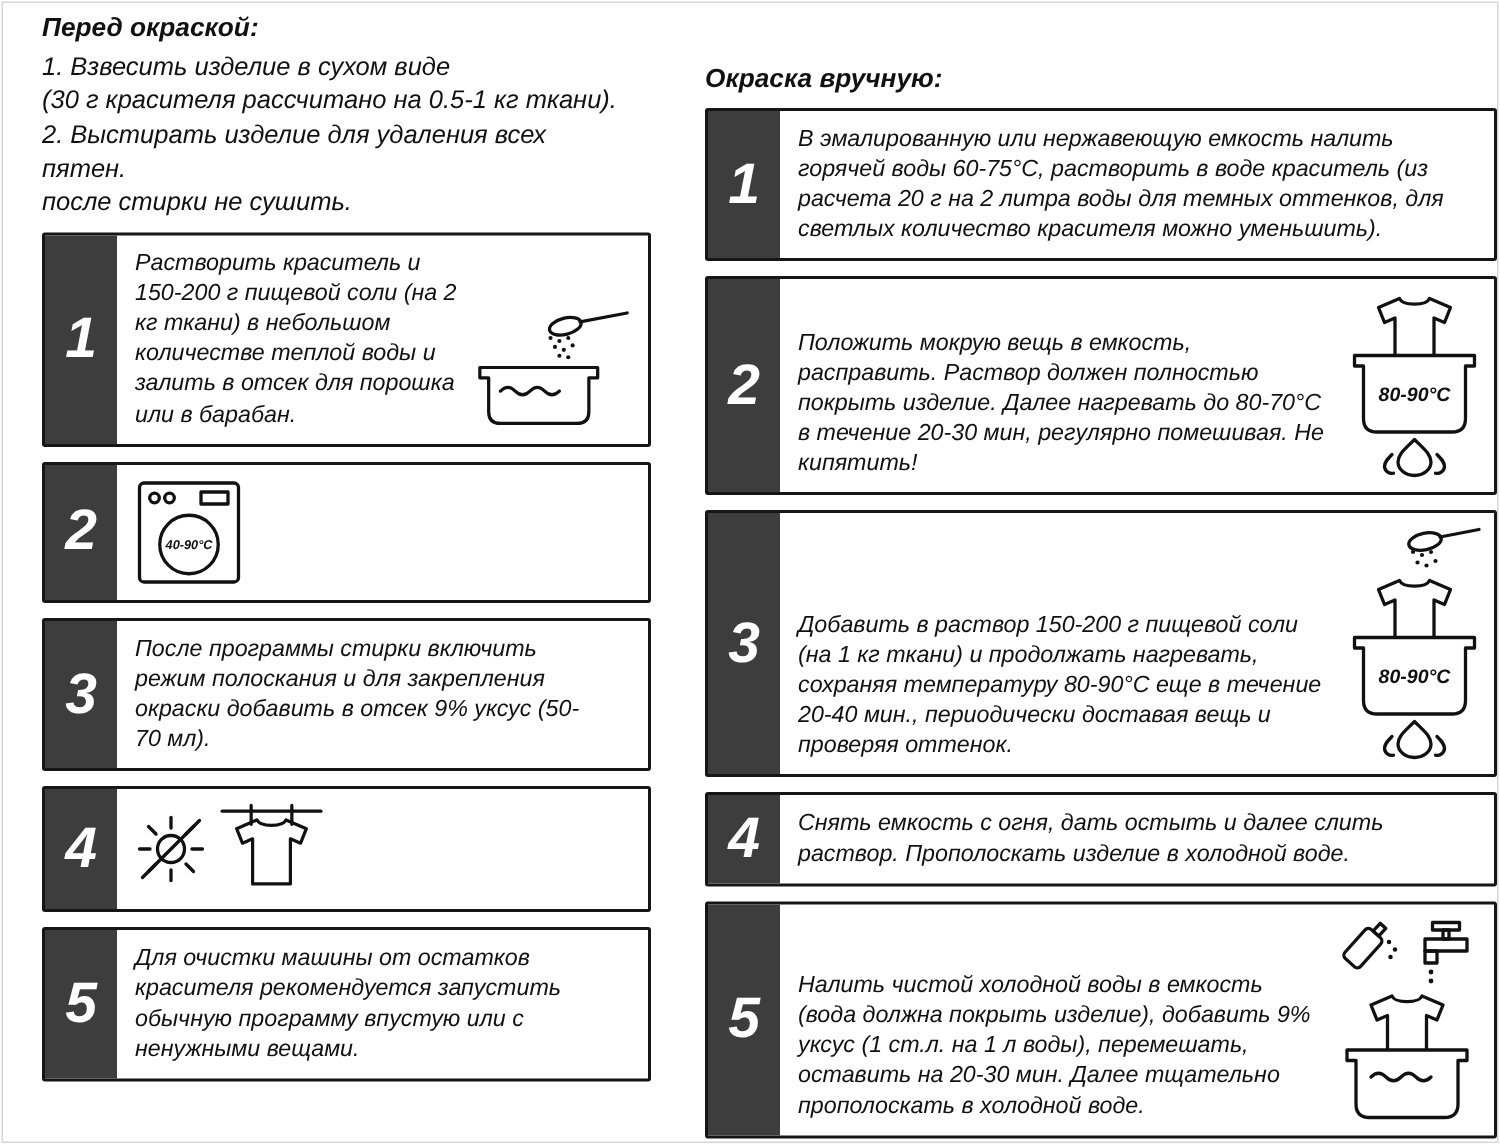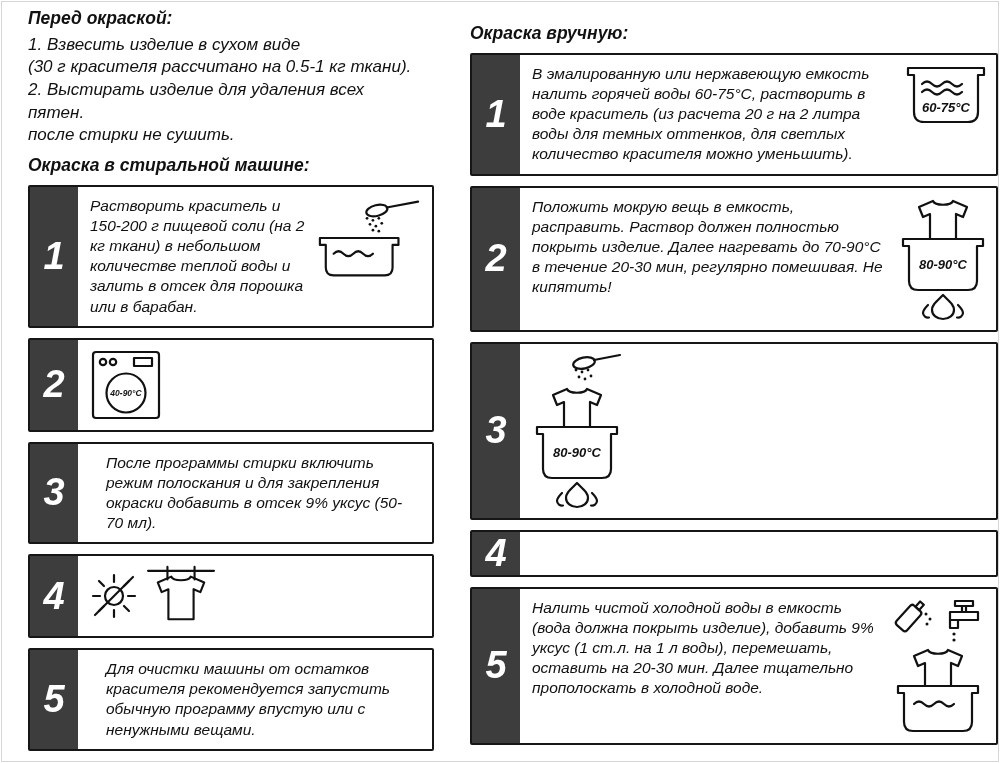--- a/index.html
+++ b/index.html
@@ -5,28 +5,28 @@
   html,body{margin:0;padding:0;background:#ffffff;width:1000px;height:763px;
     font-family:"Liberation Sans",sans-serif;color:#111;}
   .page{position:relative;width:1000px;height:763px;box-sizing:border-box;
     padding:6px 1px 0 28px;display:flex;gap:36px;overflow:hidden;font-style:italic;}
   .frame{position:absolute;inset:1px;border:1px solid #d6d6d6;pointer-events:none;}
   .col{flex:none;}
   .col-left{width:406px;}
   .col-right{width:528px;padding-top:14px;}
   .h{font-size:17.5px;font-weight:bold;line-height:1.25;margin:2px 0 4px 0;}
   .intro{font-size:17px;line-height:1.33;margin-bottom:8px;}
-  .h2{margin-top:3px;margin-bottom:8px;}
+  .h2{margin-top:22px;margin-bottom:8px;}
   .step{display:flex;border:2px solid #161616;border-radius:2px;margin-bottom:10px;
     background:#fff;align-items:stretch;}
   .step-num{width:48px;flex:none;background:#3d3d3d;color:#fff;display:flex;
     align-items:center;justify-content:center;font-size:38px;font-weight:bold;}
-  .step-body{flex:1;display:flex;align-items:flex-start;gap:8px;padding:9px 8px 9px 12px;}
+  .step-body{flex:1;display:flex;align-items:flex-end;gap:8px;padding:9px 8px 9px 12px;}
   .step-text{flex:1;font-size:15.5px;line-height:1.3;}
-  .narrow{max-width:312px;margin-left:16px;}
+  .narrow{max-width:312px;}
   .step-icons{flex:none;display:flex;flex-direction:column;align-items:center;gap:2px;}
   .icons-row{flex:none;display:flex;align-items:center;gap:8px;}
   svg{display:block;}
   .ln{fill:none;stroke:#111;stroke-width:2.2;stroke-linejoin:round;stroke-linecap:round;}
   .fill-w{fill:#fff;}
   .dot{fill:#111;stroke:none;}
   svg text{font-family:"Liberation Sans",sans-serif;font-weight:bold;fill:#111;}
 </style>
 </head>
 <body>
@@ -36,21 +36,20 @@
 
   <div class="col col-left">
     <div class="h">Перед окраской:</div>
     <div class="intro">
       <div>1. Взвесить изделие в сухом виде</div>
       <div>(30 г красителя рассчитано на 0.5-1 кг ткани).</div>
       <div>2. Выстирать изделие для удаления всех</div>
       <div>пятен.</div>
       <div>после стирки не сушить.</div>
     </div>
-    <div class="h h2">Окраска в стиральной машине:</div>
 
     <div class="step">
       <div class="step-num">1</div>
       <div class="step-body">
         <div class="step-text">Растворить краситель и 150-200 г пищевой соли (на 2 кг ткани) в небольшом количестве теплой воды и залить в отсек для порошка или в барабан.</div>
         <div class="step-icons">
           <svg width="110" height="84" viewBox="0 0 112 84">
             <g class="ln">
               <ellipse cx="64" cy="14" rx="11" ry="5.5" transform="rotate(-14 64 14)"></ellipse>
               <line x1="74" y1="11" x2="106" y2="5"></line>
@@ -138,37 +137,27 @@
 
   </div>
 
   <div class="col col-right">
     <div class="h h2">Окраска вручную:</div>
 
     <div class="step">
       <div class="step-num">1</div>
       <div class="step-body">
         <div class="step-text">В эмалированную или нержавеющую емкость налить горячей воды 60-75°C, растворить в воде краситель (из расчета 20 г на 2 литра воды для темных оттенков, для светлых количество красителя можно уменьшить).</div>
-        <div class="step-icons">
-          <svg width="84" height="66" viewBox="0 0 84 66">
-            <g class="ln">
-              <path d="M4 4 H80 V11 H74 V48 Q74 58 64 58 H20 Q10 58 10 48 V11 H4 Z"></path>
-              <path d="M18 20 q5 -5 10 0 t10 0 t10 0 t10 0"></path>
-              <path d="M18 28 q5 -5 10 0 t10 0 t10 0 t10 0"></path>
-            </g>
-            <text x="42" y="48" text-anchor="middle" font-size="13">60-75°C</text>
-          </svg>
-        </div>
       </div>
     </div>
 
     <div class="step">
       <div class="step-num">2</div>
       <div class="step-body">
-        <div class="step-text">Положить мокрую вещь в емкость, расправить. Раствор должен полностью покрыть изделие. Далее нагревать до 70-90°C в течение 20-30 мин, регулярно помешивая. Не кипятить!</div>
+        <div class="step-text">Положить мокрую вещь в емкость, расправить. Раствор должен полностью покрыть изделие. Далее нагревать до 80-70°C в течение 20-30 мин, регулярно помешивая. Не кипятить!</div>
         <div class="step-icons">
           <svg width="90" height="124" viewBox="0 0 90 124">
             <g class="ln">
               <path d="M35 4 C37 9 53 9 55 4 L69 10 L65 20 L58 17 L58 50 L32 50 L32 17 L25 20 L21 10 Z"></path>
             </g>
             <g class="ln fill-w">
               <path d="M5 42 H85 V49 H79 V84 Q79 93 70 93 H20 Q11 93 11 84 V49 H5 Z"></path>
             </g>
             <text x="45" y="72" text-anchor="middle" font-size="13">80-90°C</text>
             <g class="ln" stroke-width="2" transform="translate(5,96)">
@@ -177,20 +166,21 @@
               <path d="M55 12 c3 3 5 5 5 8 a5 5 0 0 1 -6 4.5"></path>
             </g>
           </svg>
         </div>
       </div>
     </div>
 
     <div class="step">
       <div class="step-num">3</div>
       <div class="step-body">
+        <div class="step-text">Добавить в раствор 150-200 г пищевой соли (на 1 кг ткани) и продолжать нагревать, сохраняя температуру 80-90°C еще в течение 20-40 мин., периодически доставая вещь и проверяя оттенок.</div>
         <div class="step-icons">
           <svg width="90" height="30" viewBox="0 0 90 30">
             <g class="ln">
               <ellipse cx="52" cy="10" rx="11" ry="5.5" transform="rotate(-12 52 10)"></ellipse>
               <line x1="62" y1="7" x2="88" y2="2"></line>
             </g>
             <g class="dot">
               <circle cx="44" cy="17" r="1.4"></circle>
                 <circle cx="50" cy="19" r="1.4"></circle>
               <circle cx="56" cy="17" r="1.4"></circle>
@@ -212,20 +202,23 @@
               <path d="M25 12 c-3 3 -5 5 -5 8 a5 5 0 0 0 6 4.5"></path>
               <path d="M55 12 c3 3 5 5 5 8 a5 5 0 0 1 -6 4.5"></path>
             </g>
           </svg>
         </div>
       </div>
     </div>
 
     <div class="step">
       <div class="step-num">4</div>
+      <div class="step-body">
+        <div class="step-text">Снять емкость с огня, дать остыть и далее слить раствор. Прополоскать изделие в холодной воде.</div>
+      </div>
     </div>
 
     <div class="step">
       <div class="step-num">5</div>
       <div class="step-body">
         <div class="step-text">Налить чистой холодной воды в емкость (вода должна покрыть изделие), добавить 9% уксус (1 ст.л. на 1 л воды), перемешать, оставить на 20-30 мин. Далее тщательно прополоскать в холодной воде.</div>
         <div class="step-icons">
           <svg width="100" height="46" viewBox="0 0 100 46">
             <g class="ln" stroke-width="2" transform="rotate(42 22 20)">
               <rect x="14" y="8" width="14" height="26" rx="3"></rect>

